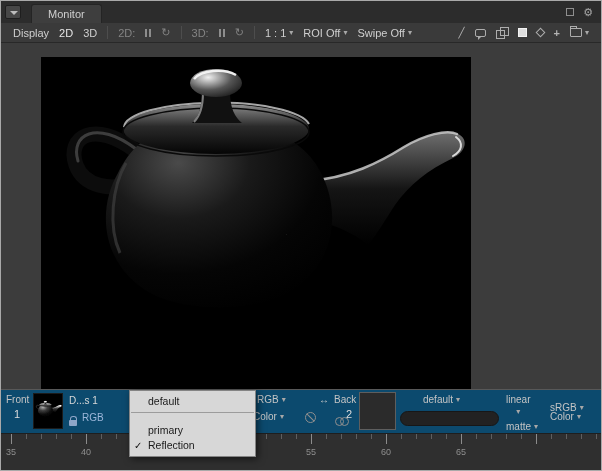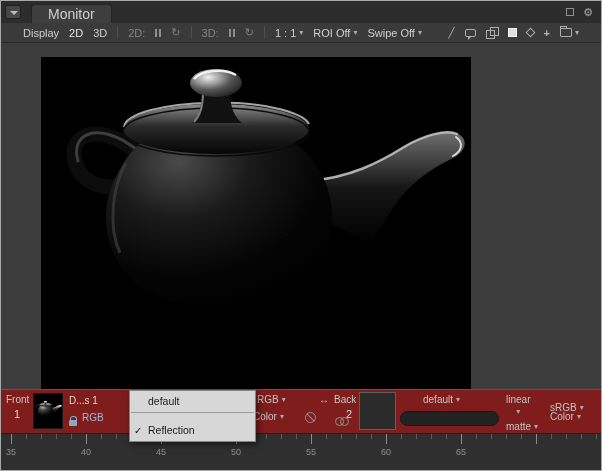--- a/index.html
+++ b/index.html
@@ -10,29 +10,29 @@
   
   .tabbar{ position:absolute; top:0; left:0; right:0; height:22px; background:#2c2c2c;
            display:flex; align-items:center; }
   .pane-btn{ width:16px; height:14px; margin-left:4px; background:#474747;
              border:1px solid #1e1e1e; border-radius:2px; position:relative; }
   .pane-btn::after{ content:""; position:absolute; left:4px; top:5px;
              border-left:4px solid transparent; border-right:4px solid transparent;
              border-top:4px solid #bdbdbd; }
   .tab{ margin-left:10px; height:19px; align-self:flex-end; background:#3e3e3e;
         border:1px solid #242424; border-bottom:none; border-radius:3px 3px 0 0;
-        padding:0 16px; display:flex; align-items:center; font-size:14px; color:#cfcfcf; }
+        padding:0 16px; display:flex; align-items:center; font-size:11px; color:#cfcfcf; }
   .tab-icons{ margin-left:auto; margin-right:8px; display:flex; align-items:center; gap:9px;
               color:#a5a5a5; font-size:11px; }
   .outline-sq{ width:8px; height:8px; border:1px solid #8f8f8f; display:inline-block; }
 
   
   .toolbar{ position:absolute; top:22px; left:0; right:0; height:20px; background:#3a3a3a;
             border-bottom:1px solid #282828; display:flex; align-items:center;
-            padding:0 22px; gap:10px; font-size:11px; color:#cfcfcf; }
+            padding:0 12px; gap:10px; font-size:11px; color:#cfcfcf; }
   .dim{ color:#848484; }
   .sep{ width:1px; height:13px; background:#262626; border-right:1px solid #4d4d4d; }
   .dd{ display:inline-flex; align-items:center; gap:3px; cursor:default; }
   .caret{ font-size:8px; color:#a8a8a8; line-height:1; }
   .pause{ display:inline-flex; gap:2px; align-items:center; }
   .pause i{ width:2px; height:8px; background:#8d8d8d; display:block; }
   .loop{ font-size:11px; }
   .tb-icons{ margin-left:auto; display:flex; align-items:center; gap:10px; color:#b3b3b3; }
   .slash-ic{ font-size:10px; color:#b3b3b3; }
   .bubble{ width:11px; height:8px; border:1px solid #adadad; border-radius:2px; position:relative; display:inline-block; }
@@ -49,21 +49,21 @@
   .plus-ic{ font-weight:bold; font-size:11px; }
   .catalog{ width:12px; height:9px; border:1px solid #adadad; border-radius:1px; position:relative; display:inline-block; }
   .catalog::before{ content:""; position:absolute; top:-3px; left:-1px; width:5px; height:2px;
                   border:1px solid #adadad; border-bottom:none; }
 
   
   .viewport{ position:absolute; top:42px; left:0; right:0; height:346px; background:#3c3c3c; }
   .render{ position:absolute; left:40px; top:14px; width:430px; height:332px; background:#000; }
 
   
-  .bottombar{ position:absolute; top:388px; left:0; right:0; height:44px; background:#7f1d1d;
+  .bottombar{ position:absolute; top:388px; left:0; right:0; height:44px; background:#0c4a6e;
               border-top:1px solid #585858; font-size:10px; color:#c4c4c4; }
   .bb{ position:absolute; white-space:nowrap; }
   .idx{ font-size:11px; color:#dcdcdc; }
   .thumb{ background:#000; border:1px solid #1b1b1b; display:flex; align-items:center; justify-content:center; overflow:hidden; }
   .backthumb{ background:#2b2b2b; border:1px solid #5e5e5e; }
   .lock{ width:8px; height:6px; background:#8fa6c8; border-radius:1px; position:relative; display:inline-block; }
   .lock::before{ content:""; position:absolute; top:-4px; left:1px; width:5px; height:4px;
                  border:1px solid #8fa6c8; border-bottom:none; border-radius:3px 3px 0 0; }
   .chan{ color:#9db7da; }
   .nosign{ width:11px; height:11px; border:1px solid #8f8f8f; border-radius:50%;
@@ -277,18 +277,21 @@
     <span class="tick-label" style="left:385px;">60</span>
     <span class="tick-label" style="left:460px;">65</span>
   </div>
 
   <div class="menu">
     <div class="menu-item">
       <span>default</span>
     </div>
     <div class="menu-sep"></div>
     <div class="menu-item">
+      <span>primary</span>
+    </div>
+    <div class="menu-item">
       <span class="check">✓</span>
       <span>Reflection</span>
     </div>
   </div>
 
 </div>
 
 </body></html>

